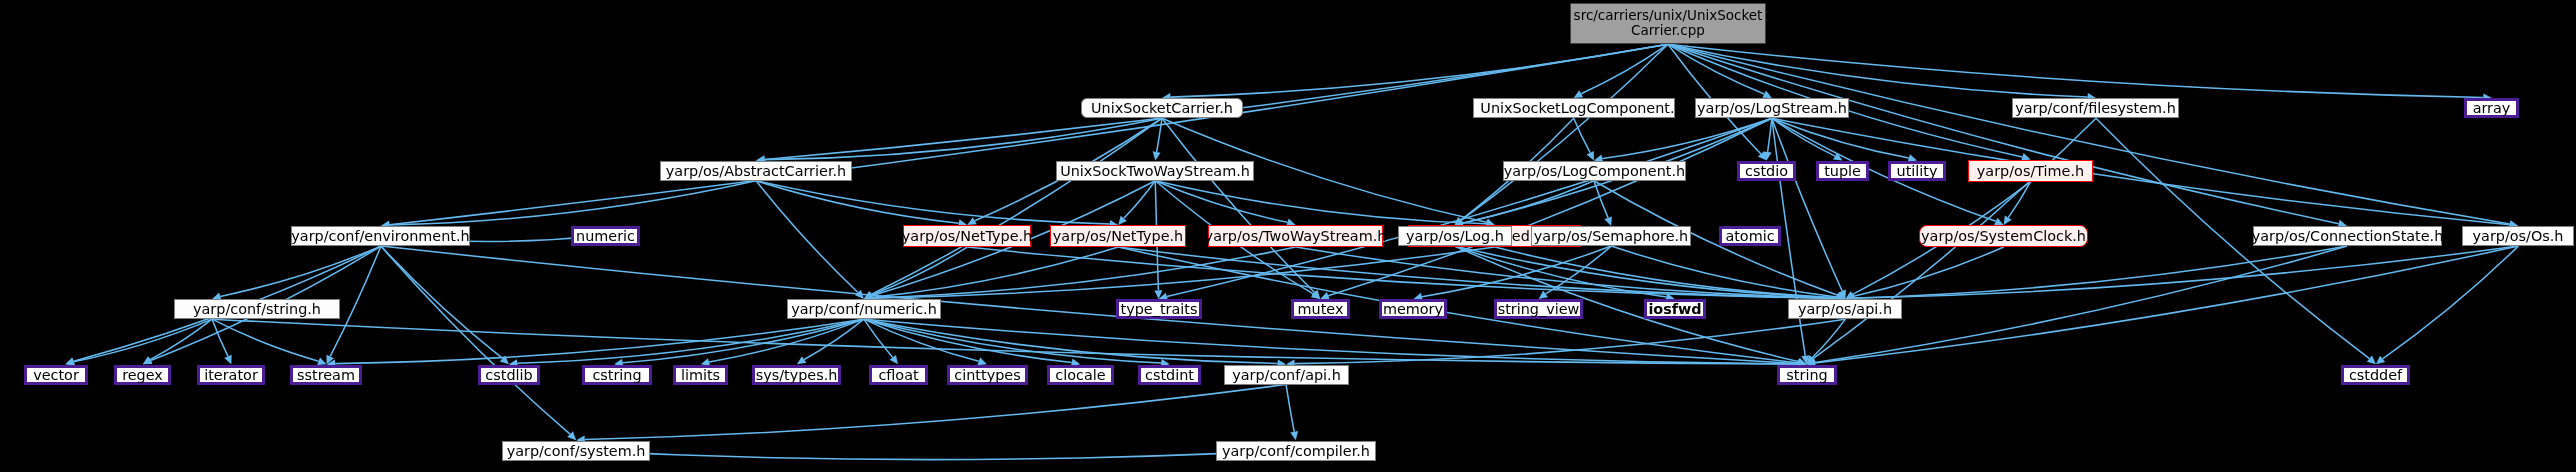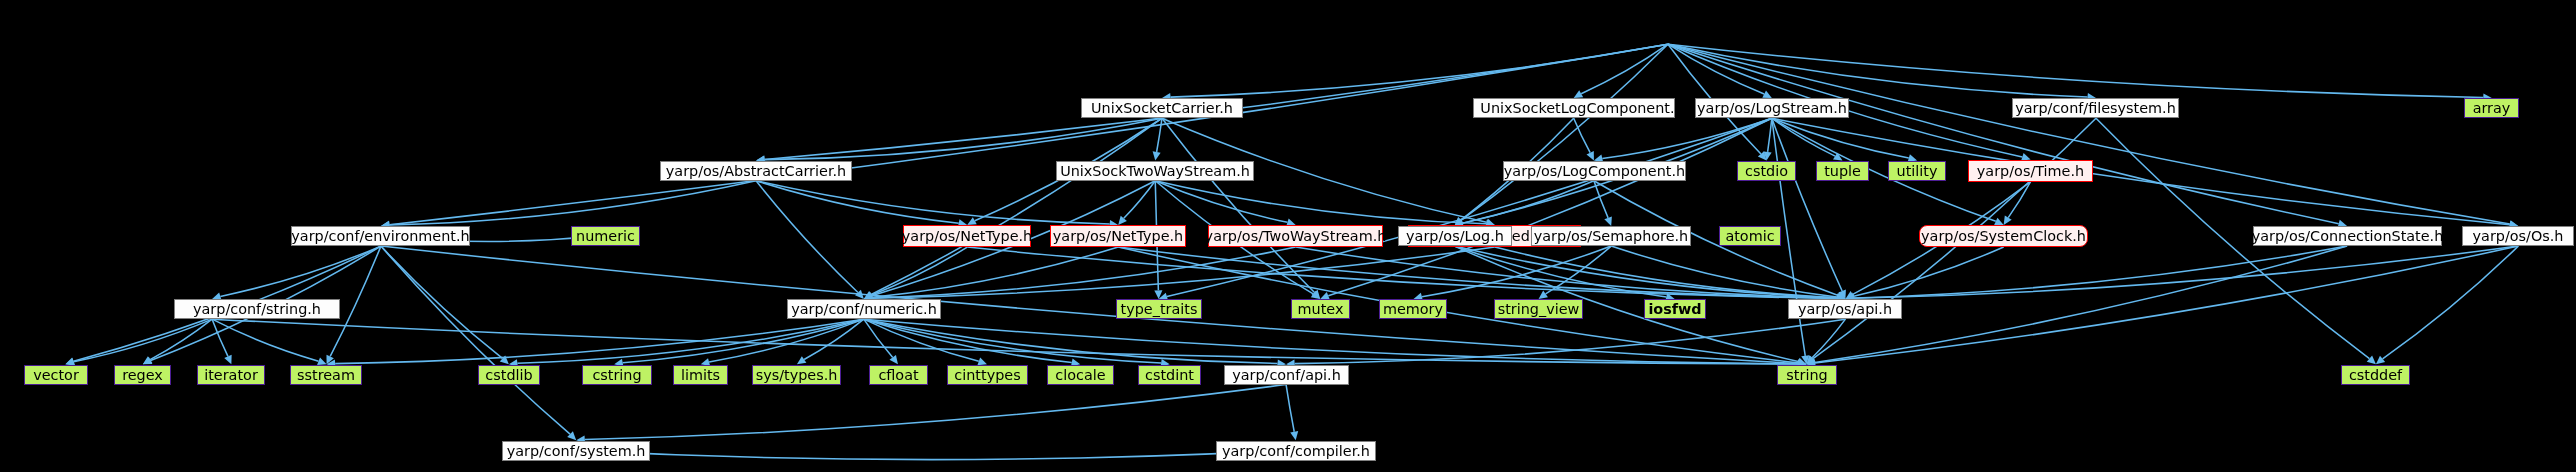--- a/index.html
+++ b/index.html
@@ -12,22 +12,22 @@
   }
   svg.edges { position:absolute; left:0; top:0; width:2576px; height:472px; }
   .node {
     position:absolute;
     box-sizing:border-box;
     display:flex; align-items:center; justify-content:center;
     text-align:center;
     font-size:14.4px;
     line-height:1.12;
     color:#000;
-    border:1px solid #4c1d95;
-    background:#bef264;
+    border:3px solid #4c1d95;
+    background:#ffffff;
     white-space:pre;
     z-index:5;
   }
   .node.white { background:#fdfdfd; border:1px solid #808080; }
   .node.root  { background:#9f9f9f; border:1px solid #404040; }
   .node.red   { background:#fff0f0; border:1.9px solid #ff0000; }
 </style>
 </head>
 <body>
 
@@ -223,21 +223,23 @@
       <polygon points="1337,379 1345.6323823910589,374.0885873463393 1346.3091093361136,382.4612834856863" fill="#63b8ee"></polygon>
       <path d="M1918.5,332 Q1902.6908636083724,353.3864790841268 1883.875021677988,372.1820736082609" fill="none" stroke="#63b8ee" stroke-width="1.6"></path>
       <polygon points="1878,379 1880.6933226951762,369.44039682519985 1887.0567206607996,374.92375039132196" fill="#63b8ee"></polygon>
       <path d="M1337,400 Q1340.7525434190009,424.6486838682392 1345.4708377514312,449.13085895830085" fill="none" stroke="#63b8ee" stroke-width="1.6"></path>
       <polygon points="1347,458 1341.3319052653048,449.84446800763294 1349.6097702375575,448.41724990896876" fill="#63b8ee"></polygon>
       <path d="M1337,400 Q973.9943889195647,447.83825367386794 607.972333792394,457.2948572358281" fill="none" stroke="#63b8ee" stroke-width="1.6"></path>
       <polygon points="599,458 607.6432671691138,453.1077681327109 608.3014004156743,461.4819463389453" fill="#63b8ee"></polygon>
       <path d="M599,468.5 Q968.5,487.75 1338,468.5" fill="none" stroke="#63b8ee" stroke-width="1.6"></path>
       <polygon points="1347,468.5 1338,472.7 1338,464.3" fill="#63b8ee"></polygon>
     </svg>
-    <div class="node white" style="left: 1081px; top: 98px; width: 162px; height: 20px;">UnixSocketCarrier.h</div>
+<div class="node root" style="left: 1570px; top: 2.9px; width: 196px; height: 41px; font-size: 13.5px;">src/carriers/unix/UnixSocket
+Carrier.cpp</div>
+    <div class="node white" style="left: 1081px; top: 98px; width: 162px; height: 20px; border-radius: 6px;">UnixSocketCarrier.h</div>
     <div class="node white" style="left: 1473px; top: 98px; width: 202px; height: 20px; padding-left: 16px;">UnixSocketLogComponent.h</div>
     <div class="node white" style="left: 1695px; top: 98px; width: 154px; height: 20px;">yarp/os/LogStream.h</div>
     <div class="node white" style="left: 2012px; top: 98px; width: 167px; height: 20px;">yarp/conf/filesystem.h</div>
     <div class="node " style="left: 2464px; top: 98px; width: 55px; height: 20px;">array</div>
     <div class="node white" style="left: 660px; top: 161px; width: 192px; height: 20px;">yarp/os/AbstractCarrier.h</div>
     <div class="node white" style="left: 1056px; top: 161px; width: 198px; height: 20px;">UnixSockTwoWayStream.h</div>
     <div class="node white" style="left: 1503px; top: 161px; width: 183px; height: 20px;">yarp/os/LogComponent.h</div>
     <div class="node " style="left: 1737px; top: 161px; width: 59px; height: 20px;">cstdio</div>
     <div class="node " style="left: 1816px; top: 161px; width: 53px; height: 20px;">tuple</div>
     <div class="node " style="left: 1888px; top: 161px; width: 58px; height: 20px;">utility</div>

